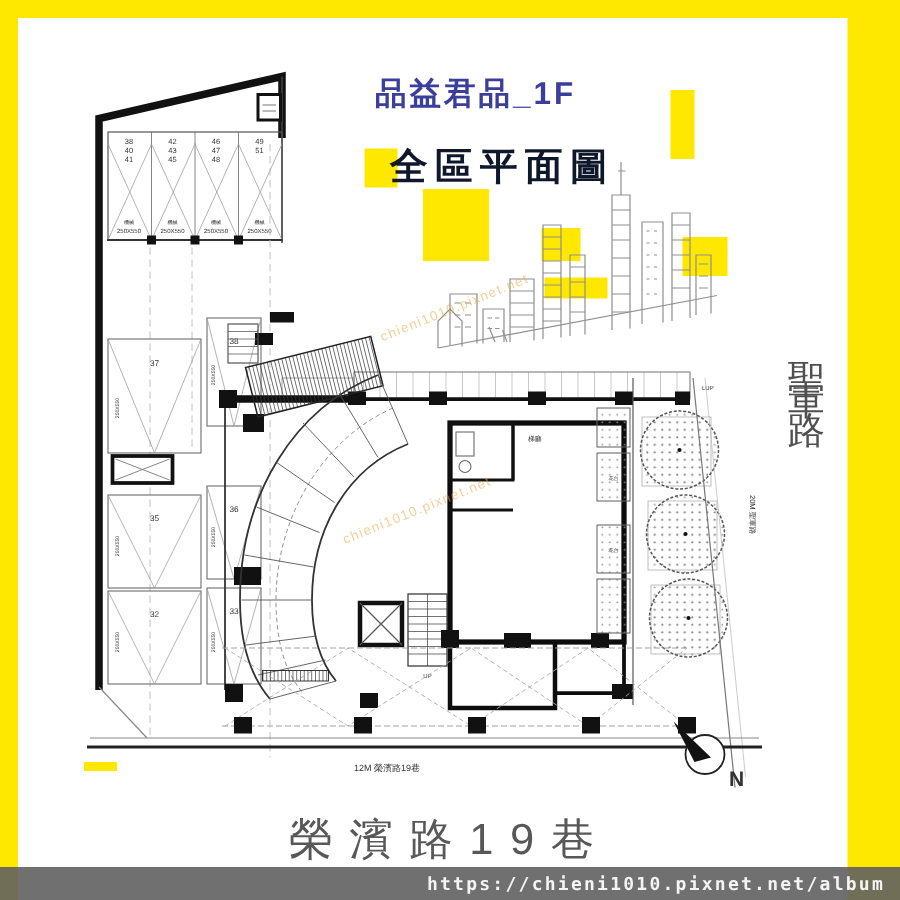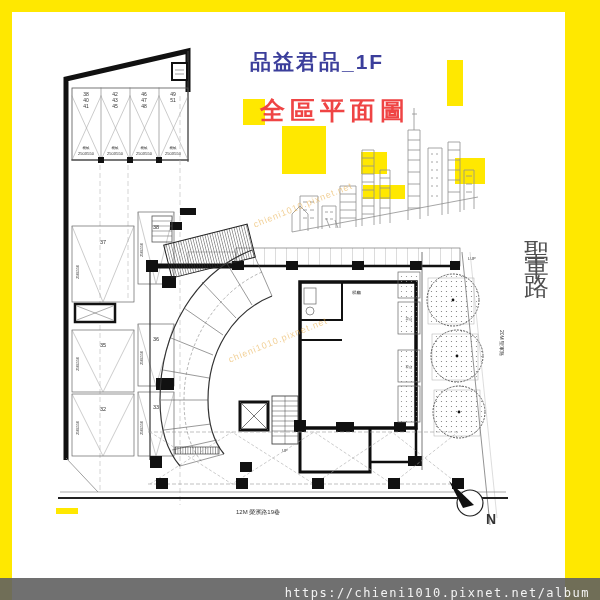--- a/index.html
+++ b/index.html
@@ -6,29 +6,29 @@
   .stage{position:relative;width:600px;height:600px;background:#ffffff;overflow:hidden;
          font-family:"Liberation Sans",sans-serif;}
   
   .bar{position:absolute;background:#ffe800;z-index:4;}
   .bar.top{left:0;top:0;width:600px;height:12px;}
   .bar.left{left:0;top:0;width:12px;height:600px;}
   .bar.right{left:565px;top:0;width:35px;height:600px;}
   .deco{position:absolute;background:#ffe800;z-index:1;}
   
   .footer{position:absolute;left:0;top:578px;width:600px;height:22px;
-          background:rgba(96,96,96,0.9);z-index:6;display:flex;align-items:flex-end;
-          justify-content:flex-end;box-sizing:border-box;padding-right:10px;}
+          background:rgba(96,96,96,0.9);z-index:6;display:flex;align-items:center;
+          justify-content:flex-end;box-sizing:border-box;padding-right:10px;font-weight:bold;}
   .footer span{color:#f4f4f4;font-family:"DejaVu Sans Mono",monospace;
                font-size:12px;letter-spacing:1.5px;}
   
   .title1{position:absolute;left:250px;top:48px;font-size:21px;font-weight:bold;
           color:#3b3e9b;letter-spacing:2px;z-index:3;}
   .title2{position:absolute;left:260px;top:94px;font-size:25px;font-weight:bold;
-          color:#ef4444;letter-spacing:5px;z-index:3;}
+          color:#0f172a;letter-spacing:5px;z-index:3;}
   
   .road-right{position:absolute;left:521px;top:220px;writing-mode:vertical-rl;
               font-size:25px;color:#4f4f4f;letter-spacing:17px;z-index:3;}
   .road-bottom{position:absolute;left:0;top:540px;width:600px;text-align:center;
                font-size:29px;color:#585858;letter-spacing:11px;z-index:3;}
   
   .wm{position:absolute;color:rgba(231,169,63,0.55);font-size:9px;letter-spacing:1px;
       transform:rotate(-22deg);z-index:3;white-space:nowrap;}
   svg{position:absolute;left:0;top:0;z-index:2;}
   svg text{font-family:"Liberation Sans",sans-serif;fill:#333;}
@@ -312,18 +312,19 @@
   <div class="bar left"></div>
   <div class="bar right"></div>
 
   <div class="title1">品益君品_1F</div>
   <div class="title2">全區平面圖</div>
 
   <div class="wm" style="left:250px;top:200px;">chieni1010.pixnet.net</div>
   <div class="wm" style="left:225px;top:335px;">chieni1010.pixnet.net</div>
 
   <div class="road-right">聖軍路</div>
+  <div class="road-bottom">榮濱路19巷</div>
 
   <div class="footer">
     <span>https://chieni1010.pixnet.net/album</span>
   </div>
 
 </div>
 
 </body></html>

